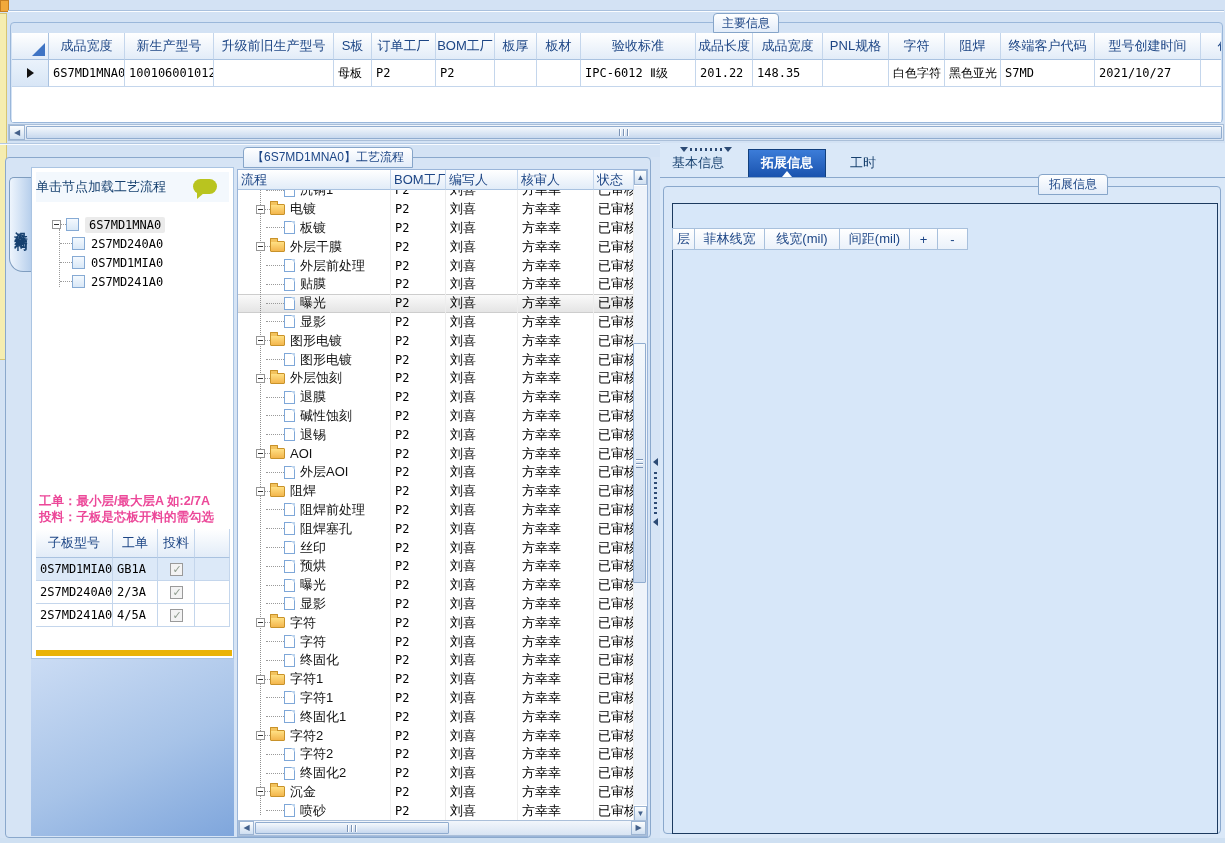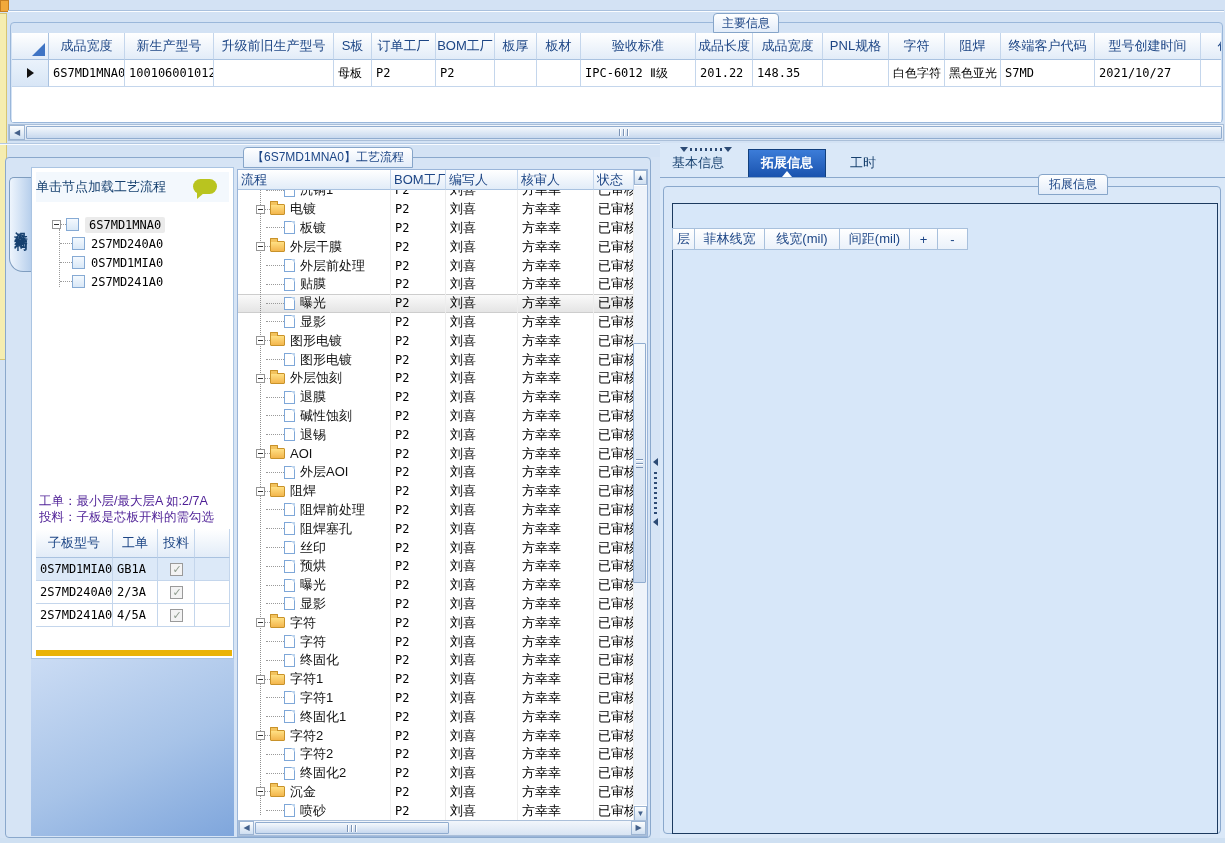--- a/index.html
+++ b/index.html
@@ -86,21 +86,21 @@
   #hint-text { color:#16406f; font-weight:normal; font-size:13px; }
   #bubble { position:absolute; right:12px; top:7px; width:24px; height:15px; background:#b9c41f; border-radius:8px; }
   #bubble:after { content:""; position:absolute; left:4px; bottom:-5px; width:0; height:0; border-top:6px solid #b9c41f; border-right:7px solid transparent; }
   .tree-row { position:absolute; height:19px; display:flex; align-items:center; }
   .expander { width:9px; height:9px; background:#fff; border:1px solid #969696; position:relative; flex-shrink:0;}
   .expander:after { content:""; position:absolute; left:1px; top:3px; width:5px; height:1px; background:#333; }
   .chk-blue { width:13px; height:13px; border:1px solid #86aad4; background:linear-gradient(#f4f9fe,#d9e8f7); flex-shrink:0;}
   .dotline-h { border-top:1px dotted #9a9a9a; flex-shrink:0;}
   .tree-label { margin-left:6px; white-space:nowrap; }
   #tree-vline { position:absolute; left:27px; top:61px; width:1px; height:58px; border-left:1px dotted #9a9a9a; }
-  .note-line { position:absolute; left:7px; color:#4c1d95; font-weight:normal; font-size:12.5px; white-space:nowrap;text-align:right; }
+  .note-line { position:absolute; left:7px; color:#ec4899; font-weight:bold; font-size:12.5px; white-space:nowrap;text-align:right; }
   #sub-table { position:absolute; left:4px; top:361px; width:196px; height:127px; border-bottom:6px solid #eab308; }
   #sub-table .t-row.hdr { height:29px; }
   #sub-table .t-row.r { height:23px; }
   .chk-gray { width:13px; height:13px; border:1px solid #9a9a9a; background:#f3f3f3; position:relative; }
   .chk-gray.on:after { content:"✓"; position:absolute; left:2px; top:-1px; font-size:11px; color:#8d9b8d; }
   #left-gradient { left:31px; top:659px; width:203px; height:177px; background:linear-gradient(155deg,#cbdcf4 0%,#a7c3e8 55%,#7fa6dc 100%); }
   #lsplit-arrow { left:237px; top:822px; width:0; height:0; border-top:5px solid transparent; border-bottom:5px solid transparent; border-right:6px solid #2c4a74; }
 
   
   #process-panel { left:237px; top:169px; width:411px; height:668px; background:#fff; border:1px solid #9ab5d9; }

